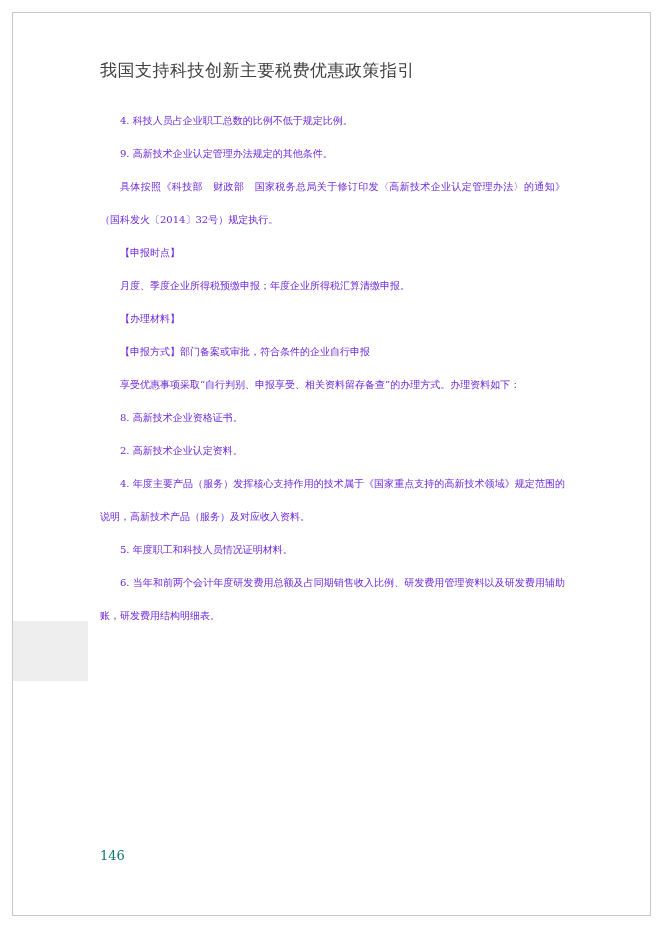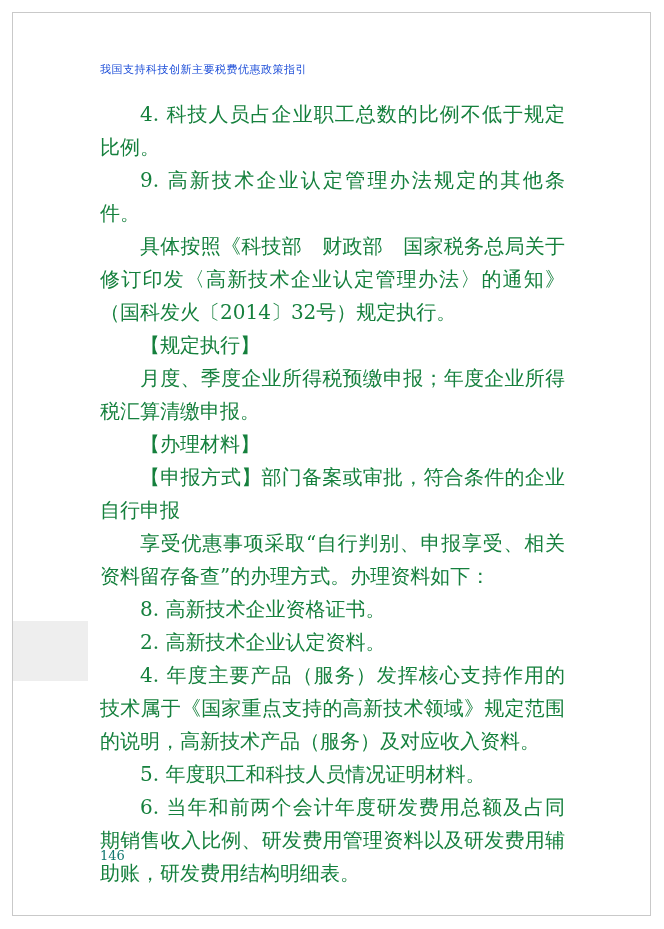--- a/index.html
+++ b/index.html
@@ -40,31 +40,31 @@
     height: 60px;
     background: #eeeeee;
   }
   .content {
     position: absolute;
     left: 100px;
     top: 60px;
     width: 465px;
   }
   .running-head {
-    font-size: 11px;
+    font-size: 17px;
     line-height: 20px;
     letter-spacing: 0.5px;
-    color: #1d4ed8;
-    margin-bottom: 18px;
+    color: #404040;
+    margin-bottom: 24px;
     white-space: nowrap;
   }
   .body-text {
-    font-size: 20px;
+    font-size: 10px;
     line-height: 33px;
-    color: #15803d;
+    color: #6d28d9;
     text-align: justify;
     text-justify: inter-ideograph;
   }
   .p {
     margin: 0;
     text-indent: 2em;
   }
   .page-number {
     position: absolute;
     left: 100px;
@@ -83,21 +83,21 @@
   <div class="gray-tab"></div>
 
   <div class="content">
 
     <div class="running-head">我国支持科技创新主要税费优惠政策指引</div>
 
     <div class="body-text">
       <p class="p">4. 科技人员占企业职工总数的比例不低于规定比例。</p>
       <p class="p">9. 高新技术企业认定管理办法规定的其他条件。</p>
       <p class="p">具体按照《科技部　财政部　国家税务总局关于修订印发〈高新技术企业认定管理办法〉的通知》（国科发火〔2014〕32号）规定执行。</p>
-      <p class="p">【规定执行】</p>
+      <p class="p">【申报时点】</p>
       <p class="p">月度、季度企业所得税预缴申报；年度企业所得税汇算清缴申报。</p>
       <p class="p">【办理材料】</p>
       <p class="p">【申报方式】部门备案或审批，符合条件的企业自行申报</p>
       <p class="p">享受优惠事项采取“自行判别、申报享受、相关资料留存备查”的办理方式。办理资料如下：</p>
       <p class="p">8. 高新技术企业资格证书。</p>
       <p class="p">2. 高新技术企业认定资料。</p>
       <p class="p">4. 年度主要产品（服务）发挥核心支持作用的技术属于《国家重点支持的高新技术领域》规定范围的说明，高新技术产品（服务）及对应收入资料。</p>
       <p class="p">5. 年度职工和科技人员情况证明材料。</p>
       <p class="p">6. 当年和前两个会计年度研发费用总额及占同期销售收入比例、研发费用管理资料以及研发费用辅助账，研发费用结构明细表。</p>
     </div>

